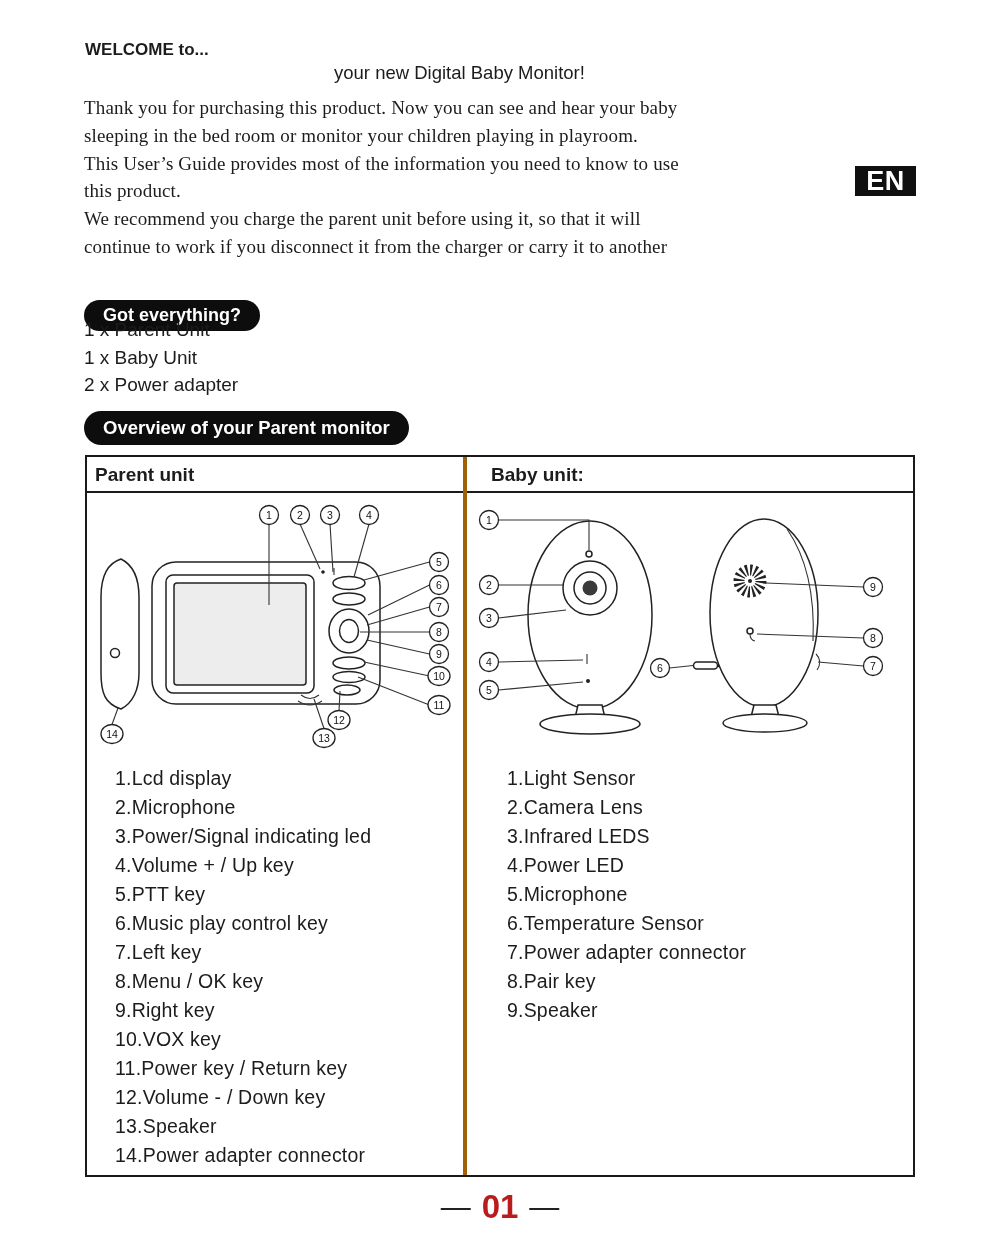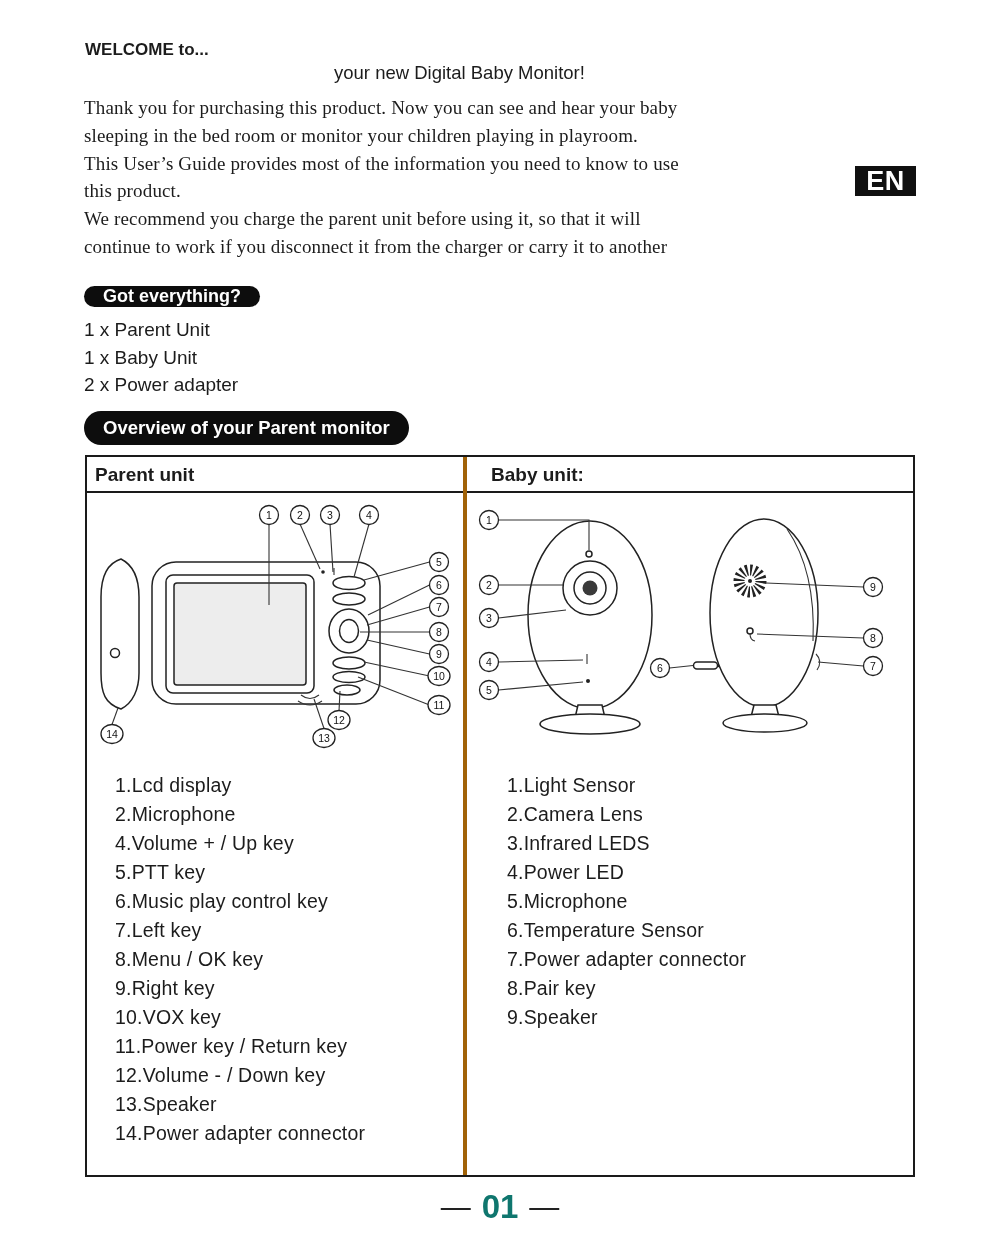--- a/index.html
+++ b/index.html
@@ -11,44 +11,44 @@
   .subtitle  { position:absolute; left:334px; top:62px;  font-size:18.5px; }
   .intro     { position:absolute; left:84px;  top:94px;  font-size:19px; line-height:27.8px; letter-spacing:.15px;font-family:Liberation Serif, serif; }
   .intro-line{ white-space:nowrap; }
 
   .en-badge  { position:absolute; left:855px; top:166px; width:61px; height:30px;
                background:#101010; color:#fff; font-size:27px; font-weight:700;
                display:flex; align-items:center; justify-content:center; letter-spacing:.5px; }
 
   .pill { position:absolute; background:#0d0d0d; color:#fff; font-weight:700;
           border-radius:17px; display:flex; align-items:center; padding:0 19px; }
-  .pill-got      { left:84px; top:286px; height:21px; font-size:18px; }
+  .pill-got      { left:84px; top:300px; height:31px; font-size:18px; }
   .pill-overview { left:84px; top:411px; height:34px; font-size:18.5px; }
 
   .contents { position:absolute; left:84px; top:316px; font-size:19px; line-height:27.6px; }
 
   .unit-table { position:absolute; left:85px; top:455px; width:830px; height:722px;
                 border:2px solid #1a1a1a; display:flex; background:#fff; }
   .col        { height:100%; position:relative; }
   .col-parent { width:380px; border-right:4px solid #a16207; }
   .col-baby   { flex:1; }
   .col-header { height:36px; line-height:36px; font-weight:700; font-size:19px;
                 border-bottom:2px solid #1a1a1a; }
   .col-parent .col-header { padding-left:8px; }
   .col-baby   .col-header { padding-left:24px; }
   .diagram    { height:268px; position:relative; }
   .diagram svg{ display:block; }
-  .item-list  { font-size:19.5px; line-height:29px; margin-top:10px; letter-spacing:.2px; }
+  .item-list  { font-size:19.5px; line-height:29px; margin-top:3px; letter-spacing:.2px; }
   .col-parent .item-list { padding-left:28px; }
   .col-baby   .item-list { padding-left:40px; }
 
   .footer { position:absolute; left:0; right:0; top:1190px; display:flex;
             align-items:center; justify-content:center; gap:11px; }
   .footer .dash     { font-size:30px; font-weight:400; color:#222; line-height:1; }
-  .footer .page-num { font-size:33px; font-weight:700; color:#0f766e; line-height:1; }
+  .footer .page-num { font-size:33px; font-weight:700; color:#b91c1c; line-height:1; }
 
   
   svg .sh  { stroke:#222; stroke-width:1.5; fill:#fff; }
   svg .shd { stroke:#222; stroke-width:1.5; fill:#ededed; }
   svg .ln  { stroke:#333; stroke-width:1.1; fill:none; }
   svg .co  { fill:#fff; stroke:#222; stroke-width:1.3; }
   svg .cot { font-size:10.5px; font-family:"Liberation Sans",sans-serif; fill:#111; text-anchor:middle; }
 </style>
 </head>
 <body>
@@ -174,20 +174,21 @@
           <g>
               <ellipse class="co" cx="25" cy="241" rx="11" ry="9.5"></ellipse>
               <text class="cot" x="25" y="245">14</text>
             </g>
         </svg>
       </div>
 
       <div class="item-list">
           <div class="item-line">1.Lcd display</div>
           <div class="item-line">2.Microphone</div>
+          <div class="item-line">3.Power/Signal indicating led</div>
           <div class="item-line">4.Volume + / Up key</div>
           <div class="item-line">5.PTT key</div>
           <div class="item-line">6.Music play control key</div>
           <div class="item-line">7.Left key</div>
           <div class="item-line">8.Menu / OK key</div>
           <div class="item-line">9.Right key</div>
           <div class="item-line">10.VOX key</div>
           <div class="item-line">11.Power key / Return key</div>
           <div class="item-line">12.Volume - / Down key</div>
           <div class="item-line">13.Speaker</div>

